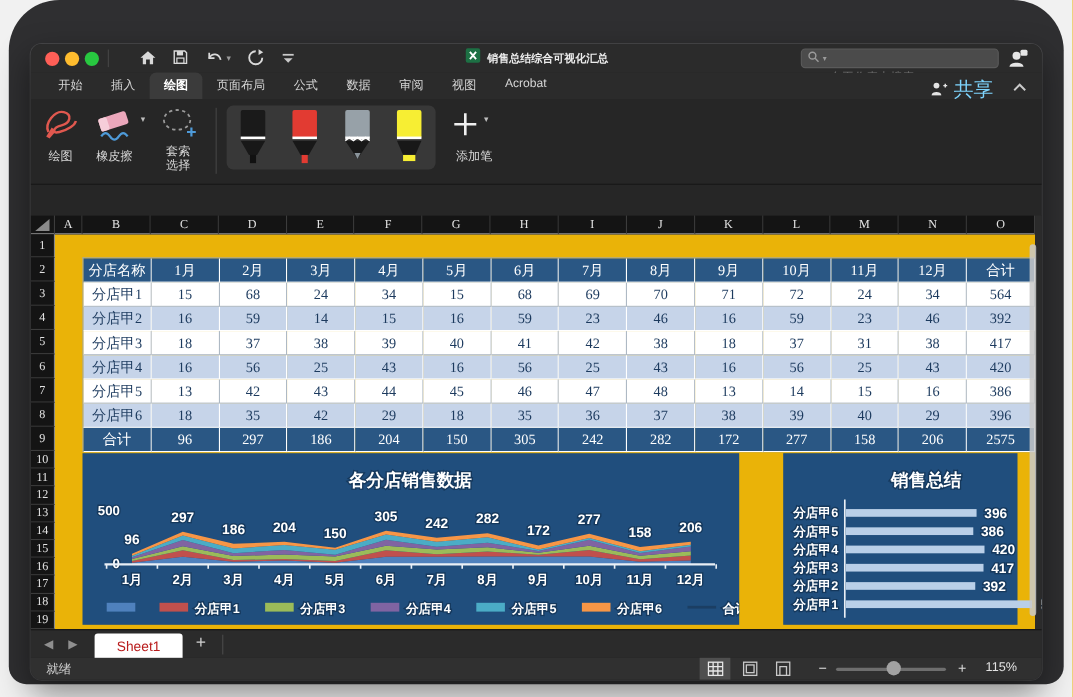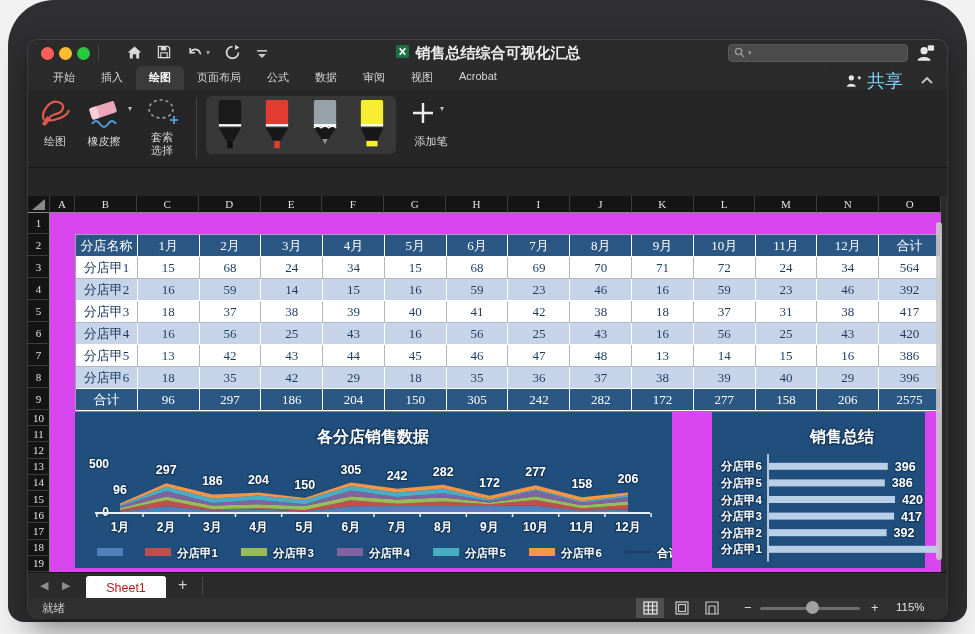--- a/index.html
+++ b/index.html
@@ -13,21 +13,21 @@
     background:#262626; border-radius:10px; overflow:hidden;
     box-shadow:0 12px 30px rgba(0,0,0,.45), 0 0 0 1px rgba(255,255,255,.12); }
 
   
   .titlebar { position:absolute; left:0; top:0; width:100%; height:26px; background:#2b2b2b; }
   .light { position:absolute; top:7px; width:13px; height:13px; border-radius:50%; }
   .tb-sep { position:absolute; left:70px; top:5px; width:1px; height:16px; background:#454545; }
   .tb-ic { position:absolute; top:4px; color:#d9d9d9; }
   .title-group { position:absolute; left:50%; top:0; transform:translateX(-50%); height:26px;
     display:flex; align-items:center; gap:6px; }
-  .doc-title { color:#ececec; font-size:15px; font-weight:bold; white-space:nowrap; }
+  .doc-title { color:#ececec; font-size:10px; font-weight:bold; white-space:nowrap; }
   .searchbox { position:absolute; left:700px; top:4px; width:180px; height:18px; background:#4b4b4b;
     border:1px solid #5a5a5a; border-radius:4px; display:flex; align-items:center; padding:0 5px; gap:3px; }
   .searchbox input { background:transparent; border:none; outline:none; color:#cfcfcf;
     font-size:11px; width:140px; font-family:"Liberation Sans",sans-serif;margin-top:36px; }
   .searchbox input::placeholder { color:#9b9b9b; }
 
   
   .tabrow { position:absolute; left:0; top:26px; width:100%; height:24px; background:#2b2b2b; }
   .tabs { position:absolute; left:12px; top:0; height:24px; display:flex; }
   .rtab { color:#d6d6d6; font-size:11px; padding:4px 13px 0 13px; height:24px; cursor:default; }
@@ -63,21 +63,21 @@
   .corner { width:22px; height:17px; background:#141414; border-right:1px solid #3c3c3c;
     border-bottom:1px solid #8b8b8b; position:relative; }
   .corner svg { position:absolute; left:3px; top:2px; }
   .chcell { height:17px; background:#141414; color:#e3e3e3; font:11px "Liberation Serif",serif;
     display:flex; align-items:center; justify-content:center;
     border-right:1px solid #3c3c3c; border-bottom:1px solid #8b8b8b; }
   .rowhdr { position:absolute; left:0; top:17px; width:22px; }
   .rhcell { width:22px; background:#141414; color:#e3e3e3; font:11px "Liberation Serif",serif;
     display:flex; align-items:center; justify-content:center;
     border-bottom:1px solid #3c3c3c; border-right:1px solid #8b8b8b; }
-  .cells { position:absolute; left:22px; top:17px; width:891px; height:359px; background:#d946ef; }
+  .cells { position:absolute; left:22px; top:17px; width:891px; height:359px; background:#eab308; }
   .rstrip { position:absolute; left:913px; top:0; width:6px; height:376px; background:#2b2b2b; }
   .vscroll { position:absolute; left:908px; top:26px; width:6px; height:338px; background:#c9c9c9;
     opacity:.85; border-radius:3px; }
 
   .tbl { position:absolute; left:25px; top:21px; width:866px; height:177px;
     display:grid; grid-template-columns:repeat(14,1fr); grid-auto-rows:22px;
     border-top:1px solid #9aa7b2; border-left:1px solid #9aa7b2; }
   .c { display:flex; align-items:center; justify-content:center;
     font:13px "Liberation Serif",serif; border-right:1px solid; border-bottom:1px solid; }
   .c.h  { background:#2a5784; color:#ffffff; border-color:#ffffff; }

